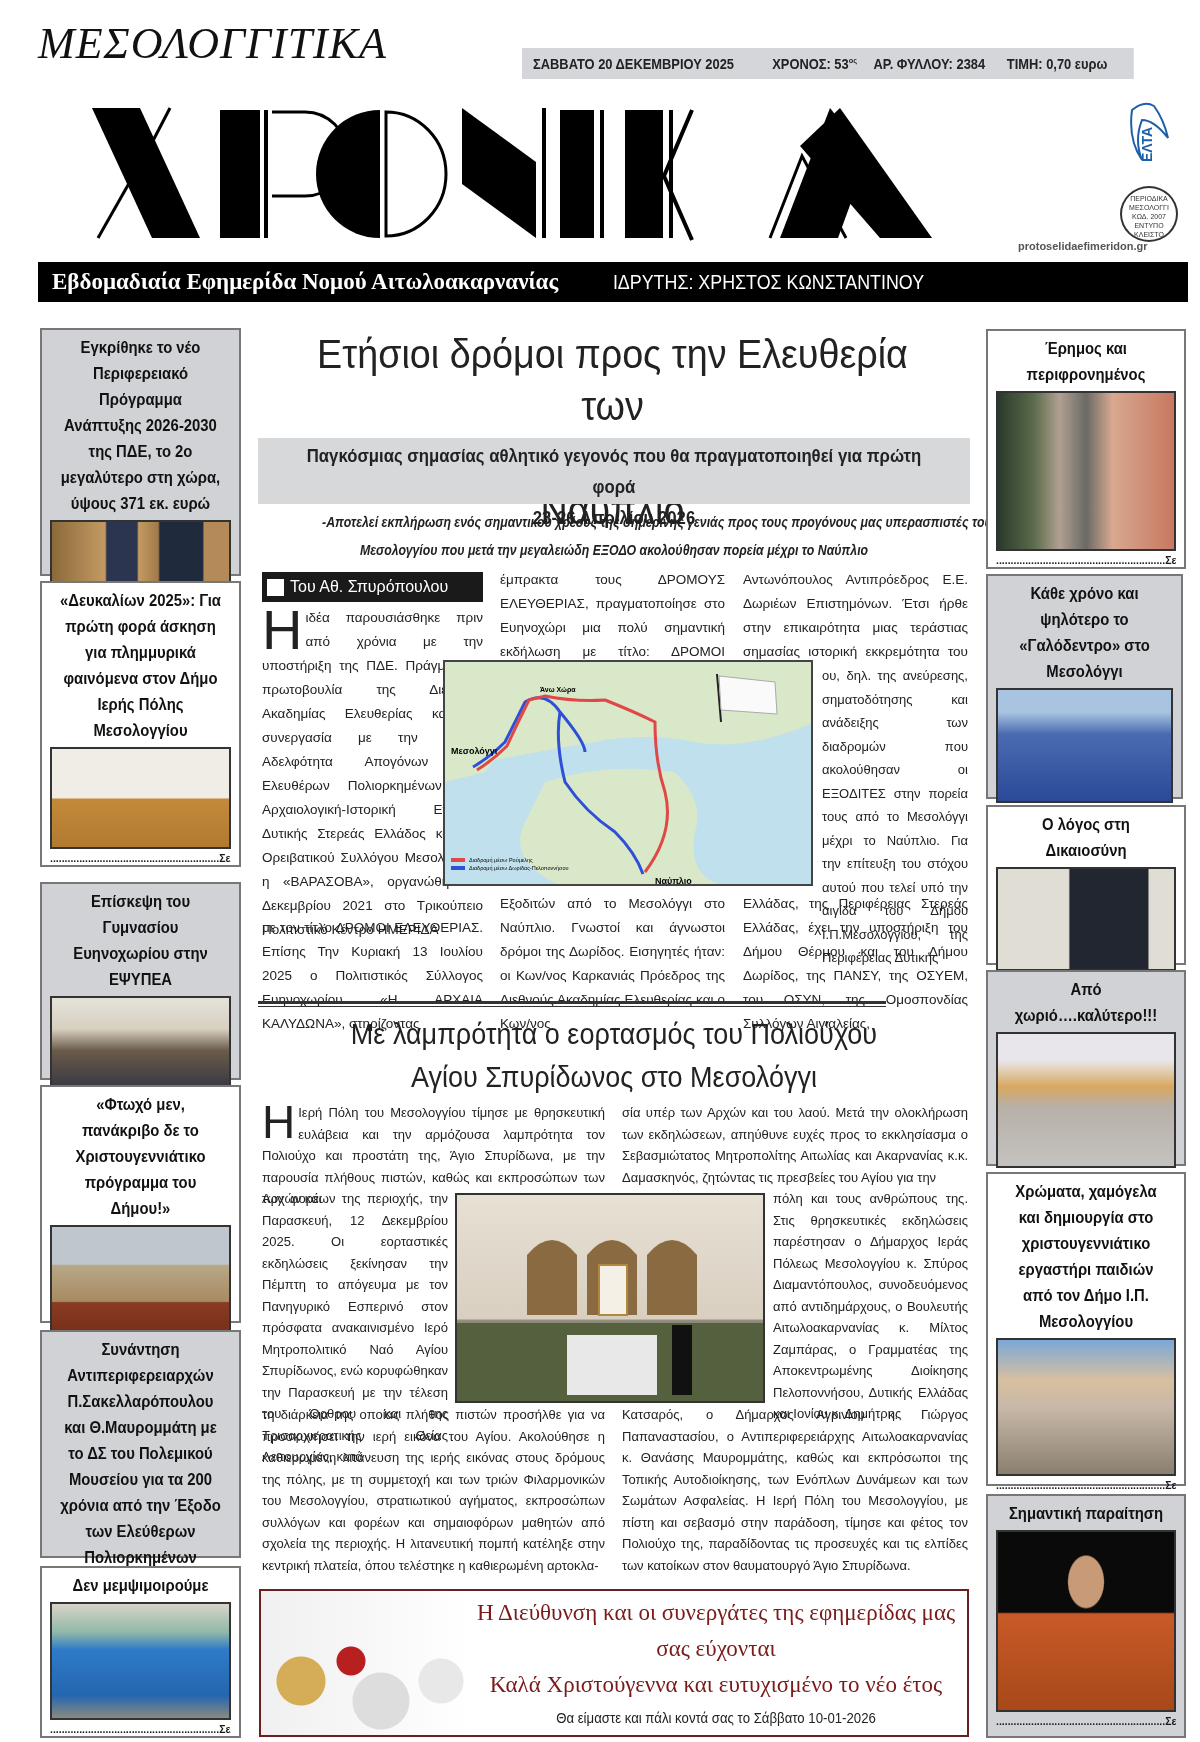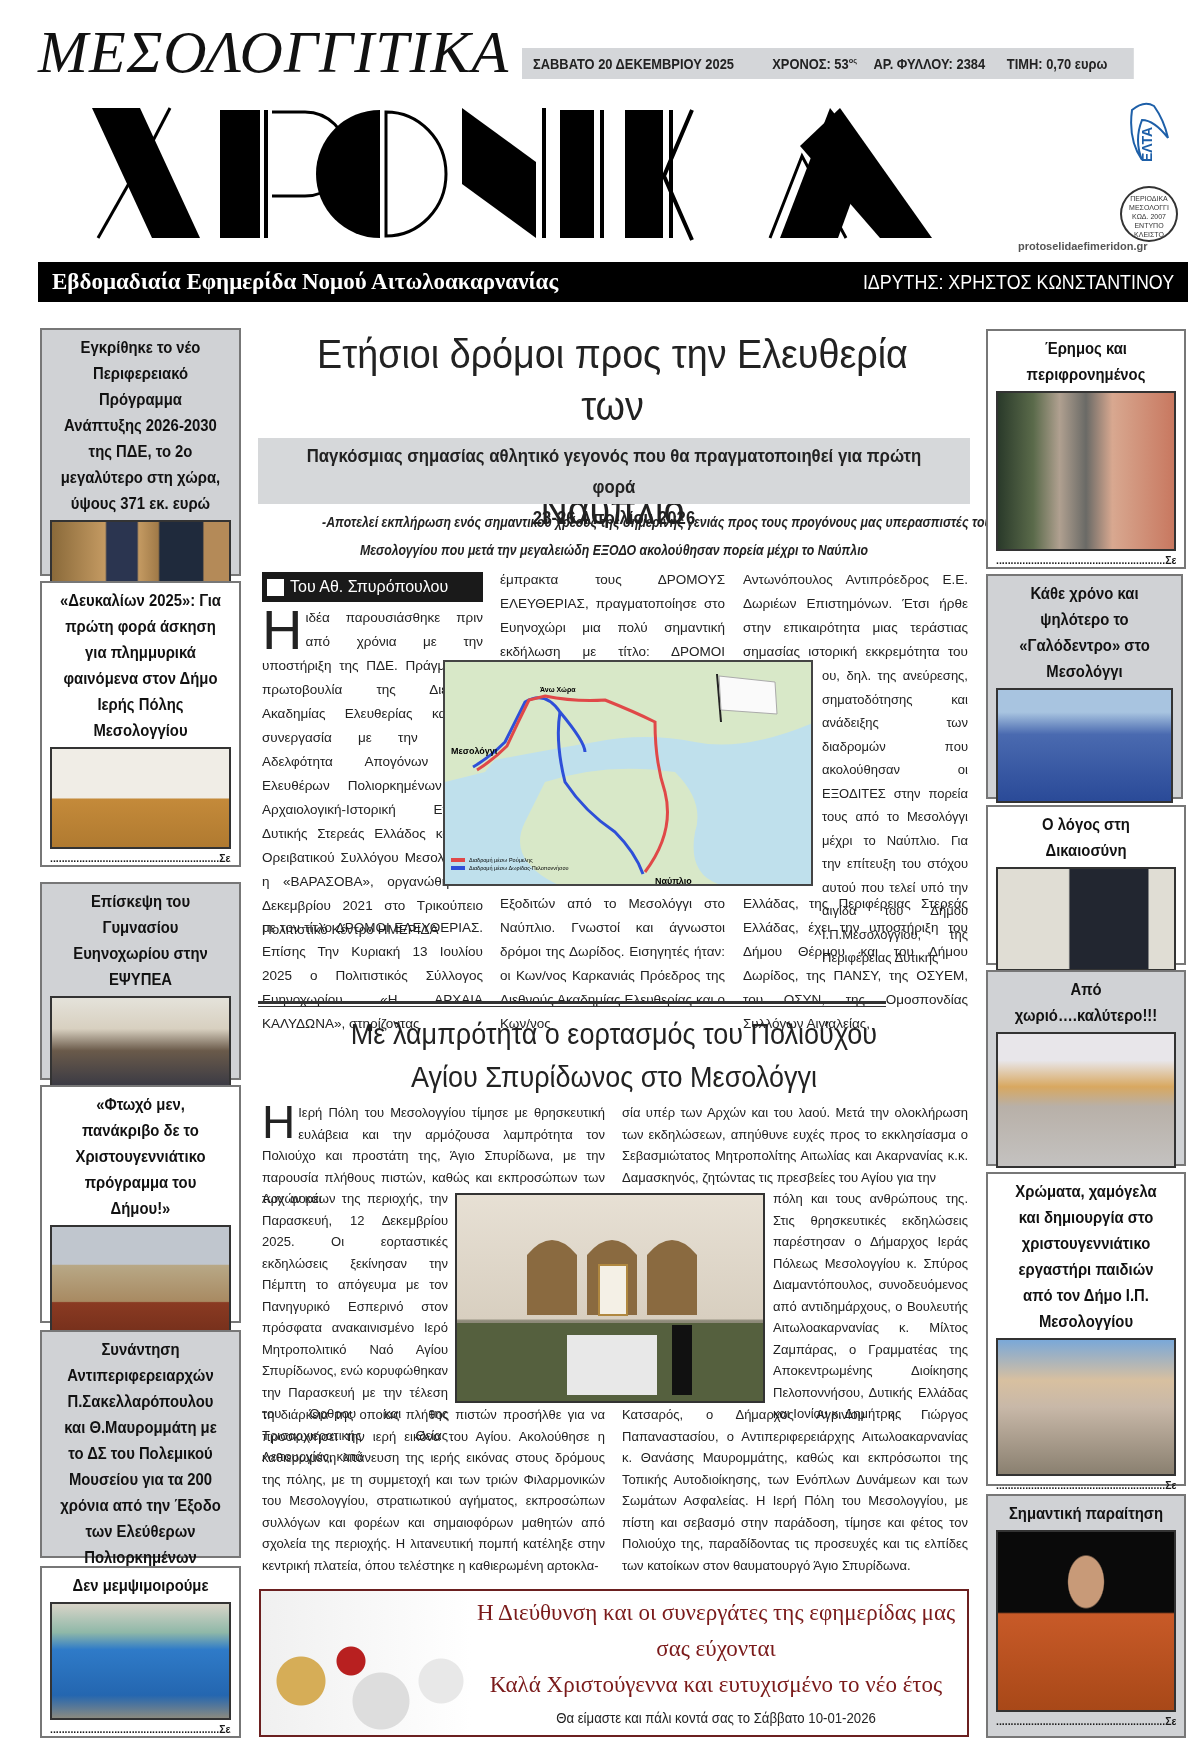--- a/index.html
+++ b/index.html
@@ -1,33 +1,33 @@
 <!DOCTYPE html>
 <html><head>
 <meta charset="utf-8">
 <style>
   * { box-sizing: border-box; margin: 0; padding: 0; }
   body { width: 1200px; height: 1742px; background: #ffffff; font-family: "Liberation Sans", sans-serif; color: #1a1a1a; position: relative; overflow: hidden; }
 
   
-  .top-title { position: absolute; left: 38px; top: 22px; font-family: "Liberation Serif", serif; font-style: italic; font-size: 60px; letter-spacing: 1px; color: #111; line-height: 1; }
+  .top-title { position: absolute; left: 38px; top: 22px; font-family: "Liberation Serif", serif; font-style: italic; font-size: 44px; letter-spacing: 1px; color: #111; line-height: 1; }
   .infobar { position: absolute; left: 522px; top: 48px; width: 665px; height: 31px; background: #d4d6d9; display: flex; align-items: center; font-family: "Liberation Sans", sans-serif; font-weight: bold; font-size: 14px; color: #222; transform: scaleX(0.92); transform-origin: left center; }
   .infobar span { white-space: nowrap; }
   .ib-date { margin-left: 12px; width: 260px; }
   .ib-year { width: 110px; }
   .ib-issue { width: 145px; }
   .ib-price { }
   .ib-year sup { font-size: 8px; }
 
   .big-title { position: absolute; left: 80px; top: 96px; width: 980px; height: 150px; }
   .elta { position: absolute; left: 1124px; top: 100px; width: 50px; height: 80px; }
   .stamp { position: absolute; left: 1120px; top: 186px; width: 58px; height: 56px; border: 2px solid #333; border-radius: 50%; font-size: 7px; text-align: center; padding-top: 6px; line-height: 9px; color: #333; }
   .watermark { position: absolute; left: 1018px; top: 240px; font-size: 11px; font-weight: bold; color: #555; }
 
-  .black-strip { position: absolute; left: 38px; top: 262px; width: 1150px; height: 40px; background: #000; color: #fff; display: flex; align-items: center; justify-content: space-between; padding: 0 14px 0 14px; }
+  .black-strip { position: absolute; left: 38px; top: 262px; width: 1150px; height: 40px; background: #000; color: #fff; display: flex; align-items: center; justify-content: flex-start; padding: 0 14px 0 14px; }
   .bs-left { font-family: "Liberation Serif", serif; font-size: 23px; font-weight: bold; }
   .bs-right { font-family: "Liberation Sans", sans-serif; font-size: 21px; transform: scaleX(0.85); transform-origin: right center; }
 
   
   .side { position: absolute; border: 2px solid #777; padding: 4px 8px 2px 8px; text-align: center; }
   .side.gray { background: #d0d2d5; }
   .side.white { background: #fff; }
   .side h3 { font-family: "Liberation Sans", sans-serif; font-size: 16.5px; font-weight: bold; line-height: 26px; color: #111; transform: scaleX(0.9); }
   .side .ph { margin: 4px auto 0 auto; border: 2px solid #333; width: 100%; }
   .side .pg { font-size: 10.5px; font-weight: bold; text-align: right; margin-top: 3px; white-space: nowrap; overflow: hidden; letter-spacing: 0px; }

